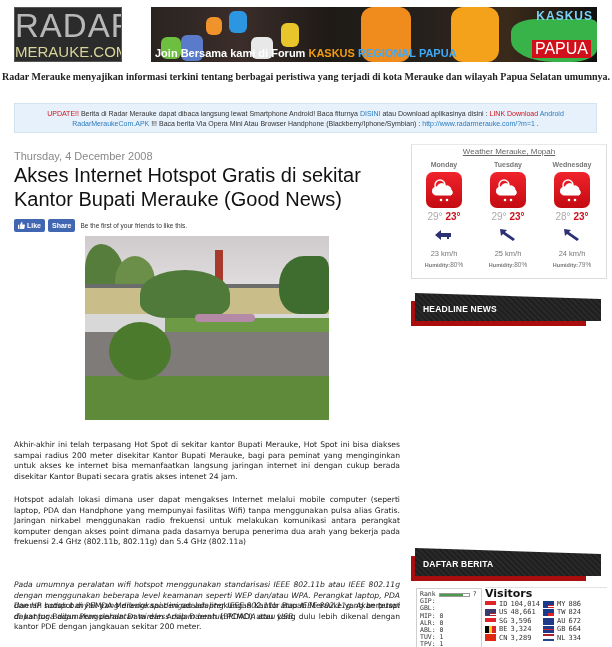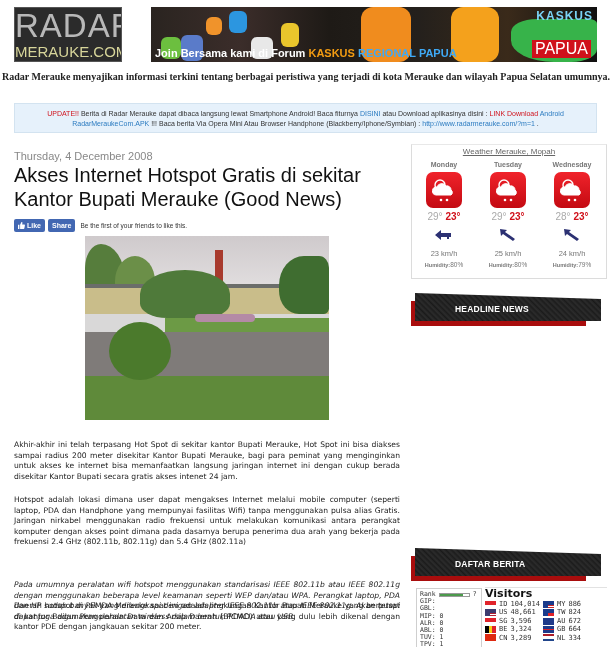--- a/index.html
+++ b/index.html
@@ -74,21 +74,21 @@
   .wday .tmp .hi { color: #aaa; }
   .wday .tmp .lo { color: #d0111b; font-weight: bold; margin-left: 3px; }
   .wday .wind { margin: 6px auto 0; width: 22px; height: 14px; }
   .wday .spd { font-size: 7.5px; color: #777; margin-top: 3px; }
   .wday .hum { font-size: 6.5px; color: #777; margin-top: 3px; }
   .wday .hum b { font-size: 5.5px; }
 
   .section-head { position: absolute; left: 411px; width: 186px; height: 34px; }
   .section-head .red { position: absolute; left: 0; top: 8px; width: 175px; height: 25px; background: #a90d0d; }
   .section-head .dark { position: absolute; left: 4px; top: 0; width: 186px; height: 28px; background: repeating-linear-gradient(45deg, #1a1a1a 0, #2c2c2c 2px, #1f1f1f 4px); clip-path: polygon(0 0, 100% 6px, 100% 100%, 0 100%); }
-  .section-head .lbl { position: absolute; left: 12px; top: 11px; font-size: 8.5px; font-weight: bold; color: #fff; letter-spacing: 0.2px; margin-left: 32px; }
+  .section-head .lbl { position: absolute; left: 12px; top: 11px; font-size: 8.5px; font-weight: bold; color: #fff; letter-spacing: 0.2px; }
   .sh1 { top: 293px; }
   .sh2 { top: 548px; }
 
   .rankbox { position: absolute; left: 416px; top: 588px; width: 66px; height: 59px; border: 1px solid #cfcfcf; border-bottom: none; font-family: "DejaVu Sans Mono", monospace; font-size: 6.5px; line-height: 7.2px; color: #333; padding: 2px 3px; overflow: hidden; }
   .rankbox .rk { display: flex; align-items: center; gap: 3px; }
   .rankbox .bar { width: 31px; height: 4px; border: 1px solid #999; position: relative; background: #fff; }
   .rankbox .bar i { position: absolute; left: 0; top: 0; height: 100%; width: 80%; background: #4c9a4c; }
 
   .visitors { position: absolute; left: 485px; top: 587px; width: 122px; height: 60px; border-top: 1px solid #e2e2e2; overflow: hidden; }
   .visitors .vt { font-family: "DejaVu Sans", sans-serif; font-size: 11px; font-weight: bold; color: #111; line-height: 12px; }

